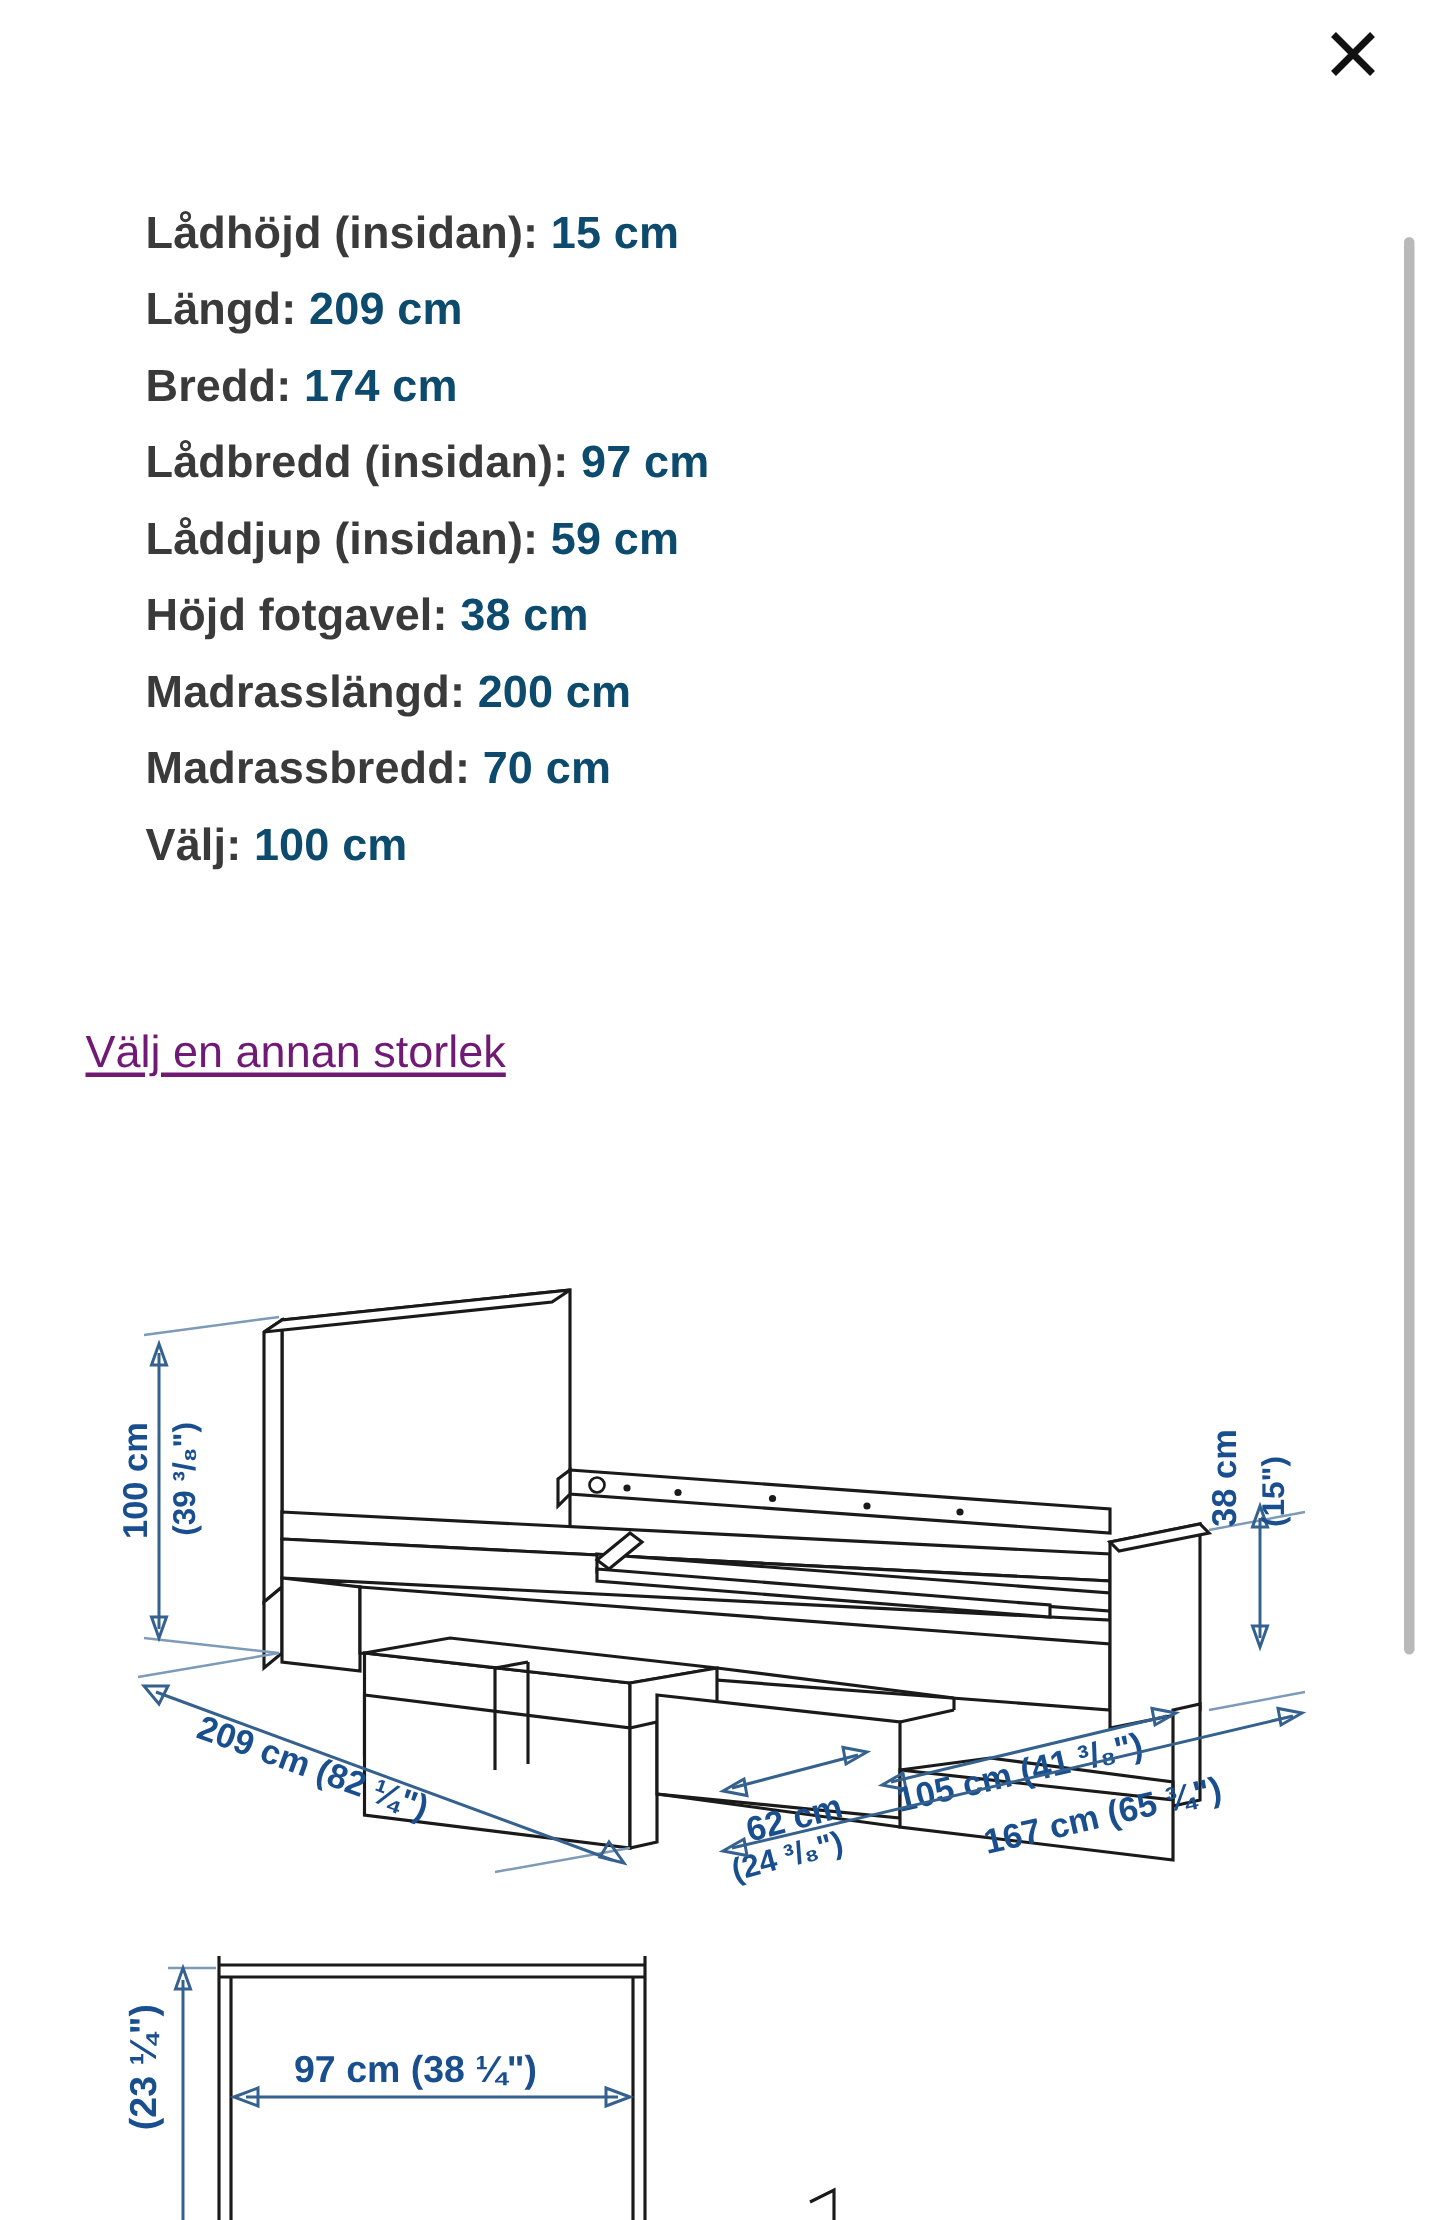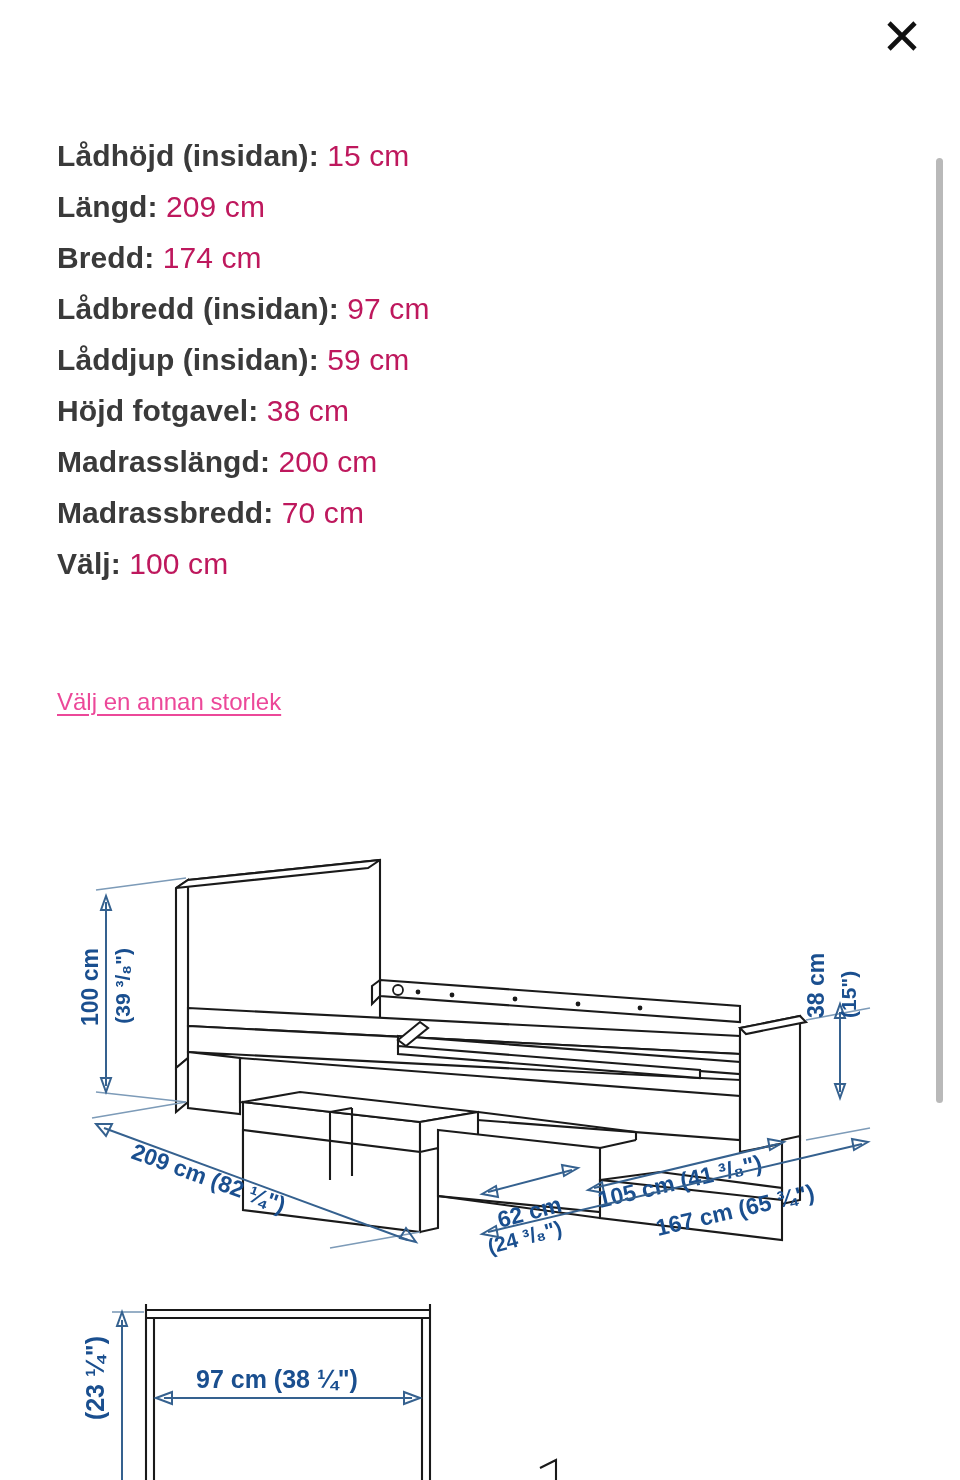--- a/index.html
+++ b/index.html
@@ -62,33 +62,34 @@
   .spec-row {
     font-size: 30px;
     line-height: 51px;
     color: #3d3d3d;
     white-space: nowrap;
     letter-spacing: 0.1px;
   }
   .spec-label {
     font-weight: 700;
     color: #3a3a3a;
+    margin-left: 40px;
   }
   .spec-value {
-    font-weight: 400;
-    color: #be185d;
+    font-weight: 700;
+    color: #0c4a6e;
   }
 
   #size-link {
     position: absolute;
     left: 57px;
     top: 682px;
-    font-size: 24px;
+    font-size: 30px;
     line-height: 40px;
-    color: #ec4899;
+    color: #701a75;
     text-decoration: underline;
     text-underline-offset: 4px;
     cursor: pointer;
     white-space: nowrap;
   }
 
   
   #diagram-main {
     position: absolute;
     left: 0;

